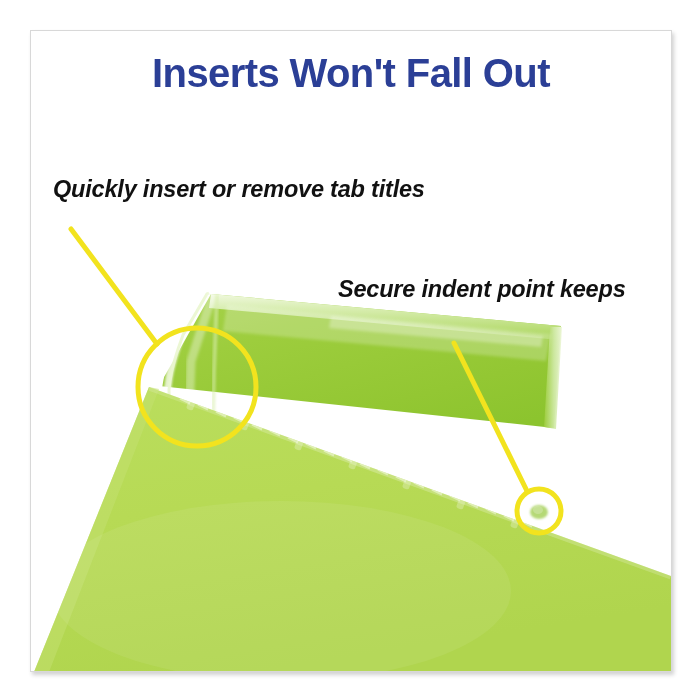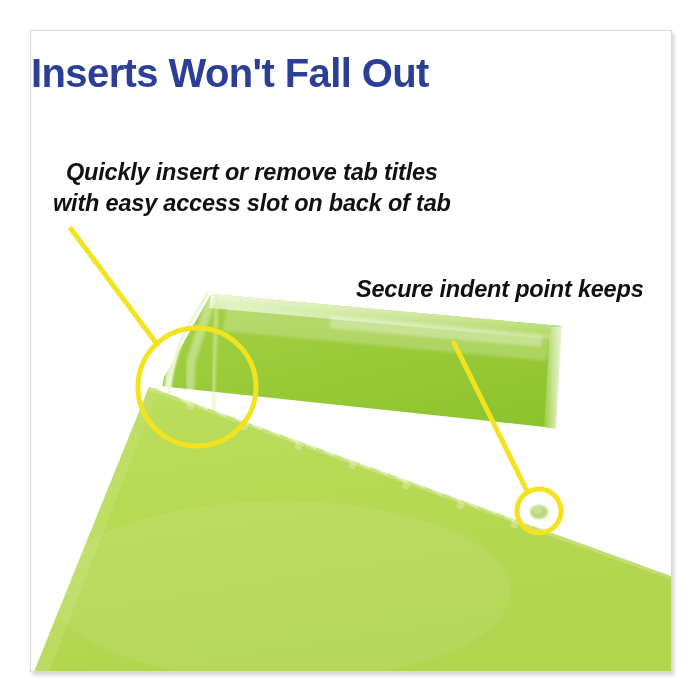--- a/index.html
+++ b/index.html
@@ -50,43 +50,43 @@
     height: 640px;
     display: block;
   }
 
   
   .headline {
     position: absolute;
     left: 0;
     top: 20px;
     width: 640px;
-    text-align: left;
+    text-align: center;
     font-size: 40px;
     font-weight: bold;
     letter-spacing: -0.6px;
     color: #2b3f96;
     line-height: 1.1;
     white-space: nowrap;
   }
 
   
   .annotation {
     position: absolute;
     font-style: italic;
     font-weight: bold;
     color: #111111;
     line-height: 1.30;
     font-size: 23.5px;
     letter-spacing: -0.2px;
   }
   .annotation .line { display: block; white-space: nowrap; }
 
-  .annotation-left  { left: 22px; top: 126px; text-align: center; }
-  .annotation-right { left: 325px; top: 243px; text-align: left; }
+  .annotation-left  { left: 22px; top: 143px; text-align: right; }
+  .annotation-right { left: 307px; top: 243px; text-align: left; }
 </style>
 </head>
 <body>
 
 <div id="product-figure">
 
   <div class="card-frame">
     <div class="stage">
 
       <svg class="photo-svg" viewBox="0 0 640 640" aria-hidden="true">
@@ -233,21 +233,20 @@
         <g>
           <circle cx="508" cy="480" r="22" fill="none" stroke="#f2e31e" stroke-width="5"></circle>
           <path d="M496,460 L423,312" stroke="#f2e31e" stroke-width="5" stroke-linecap="round" fill="none"></path>
         </g>
       </svg>
 
       <div class="headline">Inserts Won't Fall Out</div>
 
       <div class="annotation annotation-left">
         <span class="line">Quickly insert or remove tab titles</span>
-        <span class="line">with easy access slot on back of tab</span>
       </div>
 
       <div class="annotation annotation-right">
         <span class="line">Secure indent point keeps</span>
       </div>
 
     </div>
   </div>
 </div>
 

